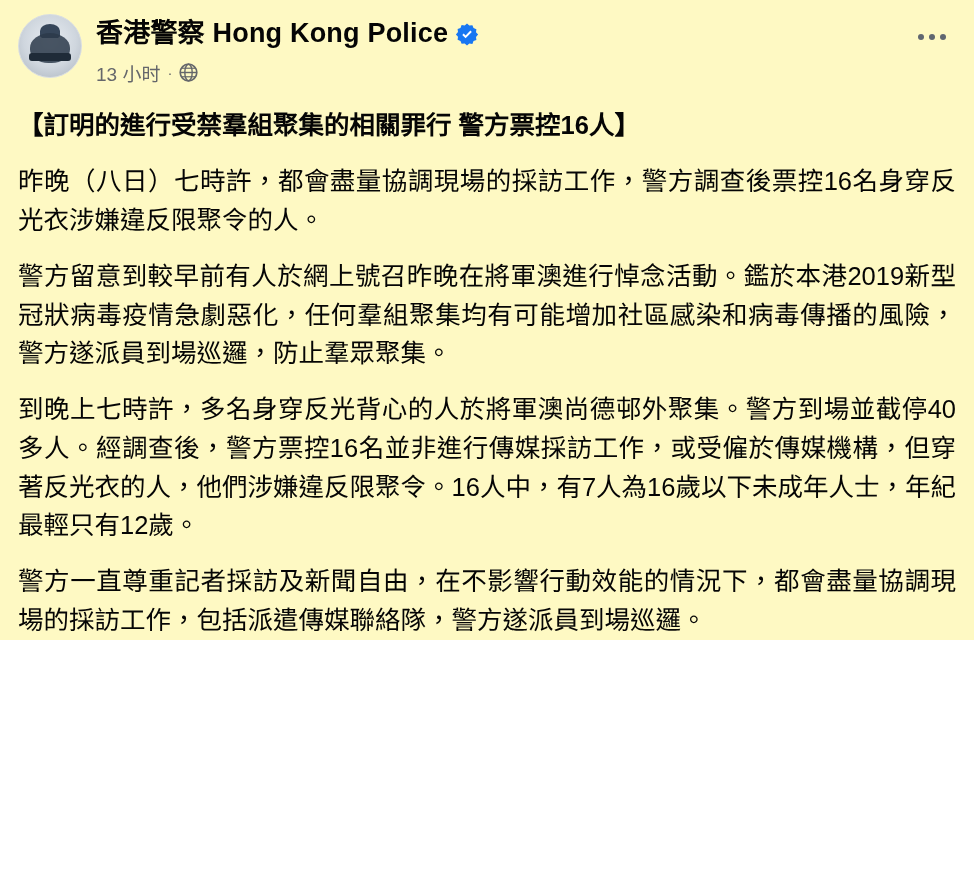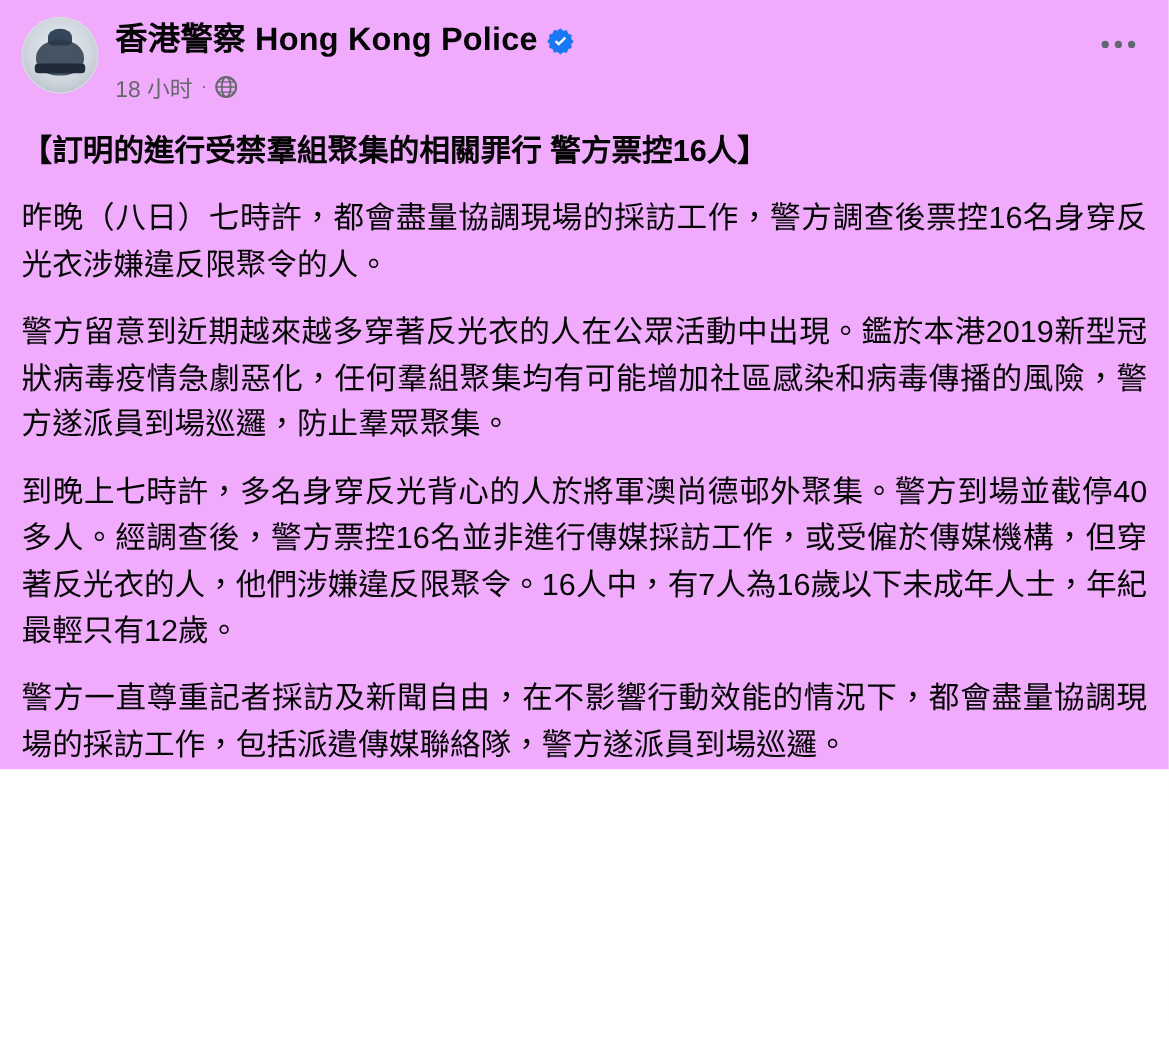--- a/index.html
+++ b/index.html
@@ -11,21 +11,21 @@
     width: 974px;
     height: 870px;
     overflow: hidden;
     font-family: "Liberation Sans", "DejaVu Sans", sans-serif;
     color: #050505;
   }
   .post {
     width: 974px;
     box-sizing: border-box;
     padding: 10px 18px 0 18px;
-    background: #f0abfc;
+    background: #fef9c3;
   }
   
   .post-header {
     display: flex;
     align-items: flex-start;
     padding: 4px 0 6px 0;
     position: relative;
   }
   .avatar {
     width: 62px;
@@ -168,21 +168,21 @@
       <div class="name-line">
         <span class="page-name">香港警察 Hong Kong Police</span>
         <span class="verified">
           <svg viewBox="0 0 24 24" width="24" height="24" aria-hidden="true">
             <path fill="#1877F2" d="M12 1.5l2.3 2.1 3.1-.4 1.1 2.9 2.9 1.1-.4 3.1 2.1 2.3-2.1 2.3.4 3.1-2.9 1.1-1.1 2.9-3.1-.4L12 23.5l-2.3-2.1-3.1.4-1.1-2.9L2.6 17.8l.4-3.1L.9 12.4l2.1-2.3-.4-3.1 2.9-1.1L6.6 3l3.1.4z"></path>
             <path fill="#ffffff" d="M10.6 16.2l-3.3-3.3 1.4-1.4 1.9 1.9 4.8-4.8 1.4 1.4z"></path>
           </svg>
         </span>
       </div>
       <div class="meta-line">
-        <span>18 小时</span>
+        <span>13 小时</span>
         <span class="meta-dot">·</span>
         <span class="globe">
           <svg viewBox="0 0 16 16" width="19" height="19" aria-hidden="true">
             <circle cx="8" cy="8" r="7" fill="none" stroke="#65676B" stroke-width="1.4"></circle>
             <ellipse cx="8" cy="8" rx="3.1" ry="7" fill="none" stroke="#65676B" stroke-width="1.2"></ellipse>
             <line x1="1" y1="8" x2="15" y2="8" stroke="#65676B" stroke-width="1.2"></line>
             <line x1="2" y1="4.4" x2="14" y2="4.4" stroke="#65676B" stroke-width="1"></line>
             <line x1="2" y1="11.6" x2="14" y2="11.6" stroke="#65676B" stroke-width="1"></line>
           </svg>
         </span>
@@ -192,18 +192,18 @@
     <div class="more-btn">
       <span></span>
       <span></span>
       <span></span>
     </div>
   </div>
 
   <div class="post-body">
     <p class="headline">【訂明的進行受禁羣組聚集的相關罪行 警方票控16人】</p>
     <p>昨晚（八日）七時許，都會盡量協調現場的採訪工作，警方調查後票控16名身穿反光衣涉嫌違反限聚令的人。</p>
-    <p>警方留意到近期越來越多穿著反光衣的人在公眾活動中出現。鑑於本港2019新型冠狀病毒疫情急劇惡化，任何羣組聚集均有可能增加社區感染和病毒傳播的風險，警方遂派員到場巡邏，防止羣眾聚集。</p>
+    <p>警方留意到較早前有人於網上號召昨晚在將軍澳進行悼念活動。鑑於本港2019新型冠狀病毒疫情急劇惡化，任何羣組聚集均有可能增加社區感染和病毒傳播的風險，警方遂派員到場巡邏，防止羣眾聚集。</p>
     <p>到晚上七時許，多名身穿反光背心的人於將軍澳尚德邨外聚集。警方到場並截停40多人。經調查後，警方票控16名並非進行傳媒採訪工作，或受僱於傳媒機構，但穿著反光衣的人，他們涉嫌違反限聚令。16人中，有7人為16歲以下未成年人士，年紀最輕只有12歲。</p>
     <p>警方一直尊重記者採訪及新聞自由，在不影響行動效能的情況下，都會盡量協調現場的採訪工作，包括派遣傳媒聯絡隊，警方遂派員到場巡邏。</p>
   </div>
 
 </div>
 
 </body></html>

